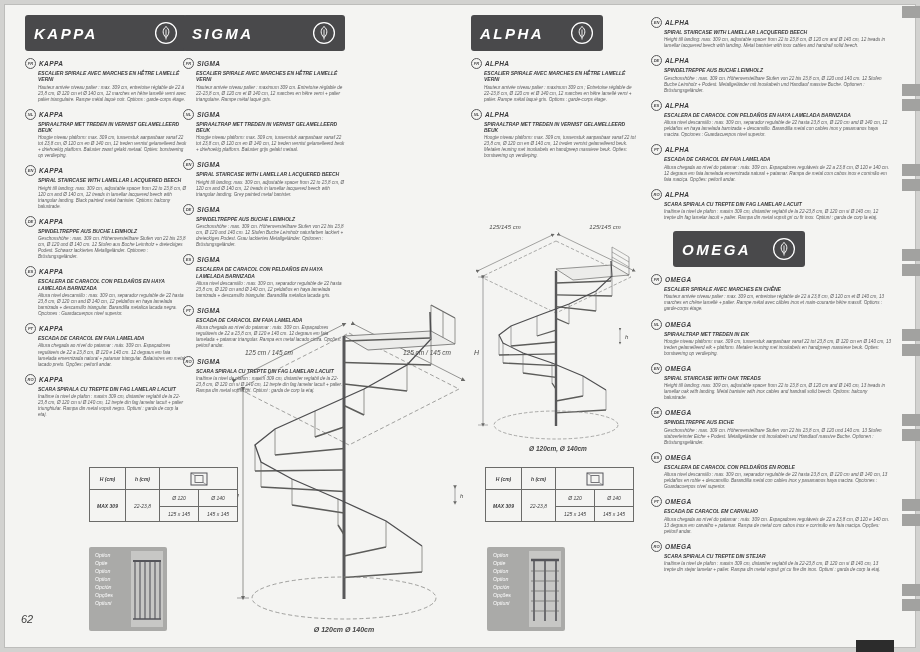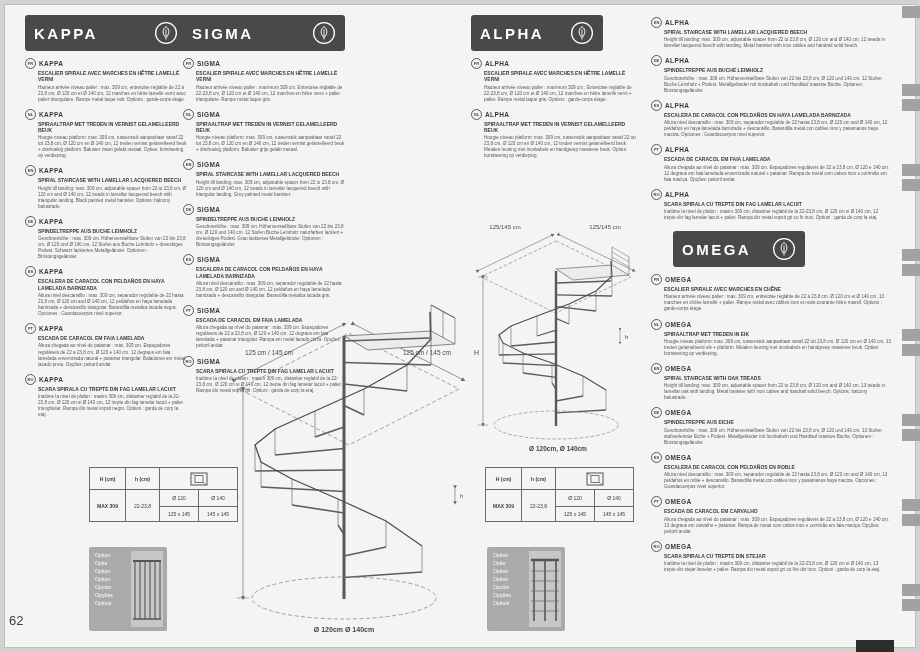--- a/index.html
+++ b/index.html
@@ -1,18 +1,18 @@
 <!DOCTYPE html>
 <html><head>
 <meta charset="utf-8">
 <style>
   html,body{margin:0;padding:0;}
   body{width:920px;height:652px;position:relative;background:#d2d2d0;
        font-family:"Liberation Sans", sans-serif;overflow:hidden;}
-  .sheet{position:absolute;inset:4px;background:#f4f4f2;border:1px solid #bdbdbb;}
+  .sheet{position:absolute;inset:4px;background:#f4f4f2;border:1px solid #bdbdbb;font-style:italic;}
   .col{position:absolute;}
   .badge{height:36px;background:#49494b;border-radius:3px;display:flex;align-items:center;
          justify-content:space-between;padding:0 9px;box-sizing:border-box;}
   .badge-text{color:#fff;font-size:15px;font-weight:700;letter-spacing:2.5px;}
   .badge-leaf svg{display:block;}
   .sections{margin-top:7px;}
   .lang-section{margin-bottom:6px;}
   .lang-head{display:flex;align-items:center;gap:3px;}
   .lang-bubble{flex:0 0 auto;width:9px;height:9px;border:1px solid #58585a;border-radius:50%;
                font-size:4px;line-height:9px;text-align:center;color:#48484a;font-weight:700;}
@@ -32,21 +32,21 @@
   .st-icon{grid-area:1/3/2/5;}
   .st-v1{grid-area:2/1/4/2;font-weight:700;}
   .st-v2{grid-area:2/2/4/3;}
   .st-d1{grid-area:2/3;}.st-d2{grid-area:2/4;}
   .st-f1{grid-area:3/3;}.st-f2{grid-area:3/4;}
   .option-box{position:absolute;width:78px;height:84px;background:#aaaaa8;border-radius:2px;
               display:flex;overflow:hidden;}
   .option-labels{flex:1;padding:5px 0 0 6px;display:flex;flex-direction:column;gap:1.5px;}
   .option-labels span{font-size:5.2px;color:#fff;line-height:1.25;}
   .option-rail{flex:0 0 32px;background:#c7c7c5;margin:4px 4px 4px 0;}
-  .page-number{position:absolute;left:4px;top:608px;font-size:13px;color:#3e3e3e;}
+  .page-number{position:absolute;left:16px;top:608px;font-size:11px;color:#3e3e3e;}
   .edge-tab{position:absolute;left:902px;width:18px;height:12px;background:#a2a2a0;}
   .corner-mark{position:absolute;left:856px;top:640px;width:38px;height:12px;background:#2c2c2c;}
 </style>
 </head>
 <body>
 
 <div class="sheet">
 
   <section class="col" style="left:20px;top:10px;width:162px">
     <header class="badge">

